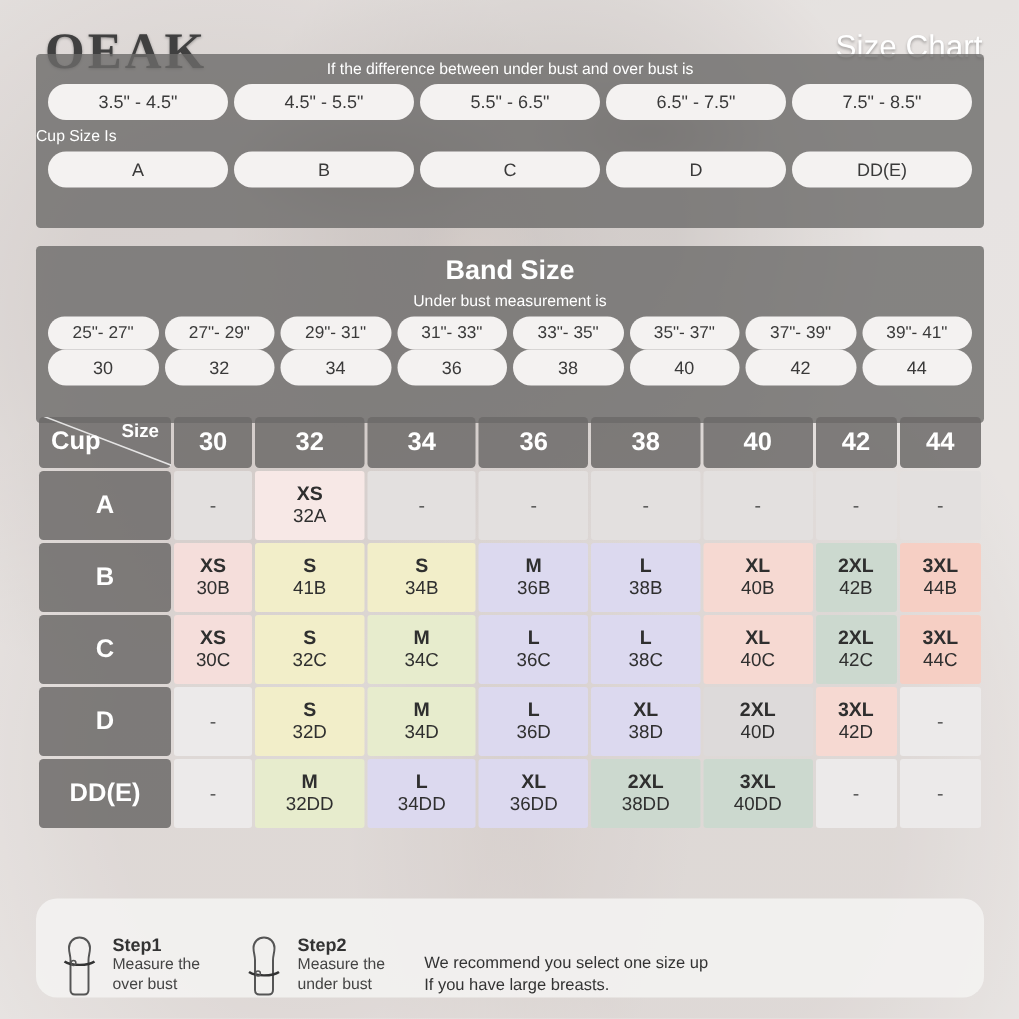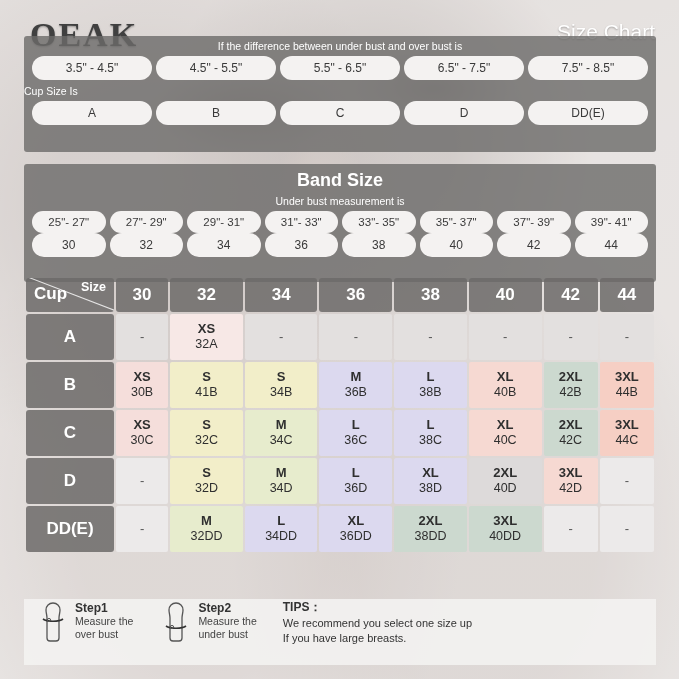--- a/index.html
+++ b/index.html
@@ -102,22 +102,22 @@
     text-align:center; height:46px; vertical-align:middle;
     font-size:12.5px; line-height:1.25; color:#2f2f2f; border-radius:2px;
   }
   .cellbox .sz { font-weight:bold; font-size:13px; display:block; }
   .cellbox .lb { display:block; font-size:12.5px; }
   .dash { color:#555; font-size:13px; }
 
   
   #bottom {
     position:absolute; left:24px; right:23px; bottom:14px; height:66px;
-    background:rgba(244,242,241,0.88); border-radius:0;
-    display:flex; align-items:flex-start; padding:0 14px; gap:10px;
+    background:rgba(244,242,241,0.88); border-radius:14px;
+    display:flex; align-items:flex-end; padding:0 14px; gap:10px;
   }
   .step { display:flex; align-items:center; gap:7px; }
   .step-txt .t { font-weight:bold; font-size:12px; }
   .step-txt .d { font-size:10.5px; color:#444; line-height:1.2; }
   .tips { margin-left:16px; }
   .tips .t { font-weight:bold; font-size:12px; }
   .tips .d { font-size:11px; color:#333; line-height:1.35; }
   svg { display:block; }
 </style>
 </head>
@@ -363,19 +363,18 @@
         </svg>
       </span>
       <div class="step-txt">
         <div class="t">Step2</div>
         <div class="d">Measure the</div>
         <div class="d">under bust</div>
       </div>
     </div>
 
     <div class="tips">
-      <div class="t">TIPS：</div>
       <div class="d">We recommend you select one size up</div>
       <div class="d">If you have large breasts.</div>
     </div>
   </div>
 
 </div>
 
 </body></html>

